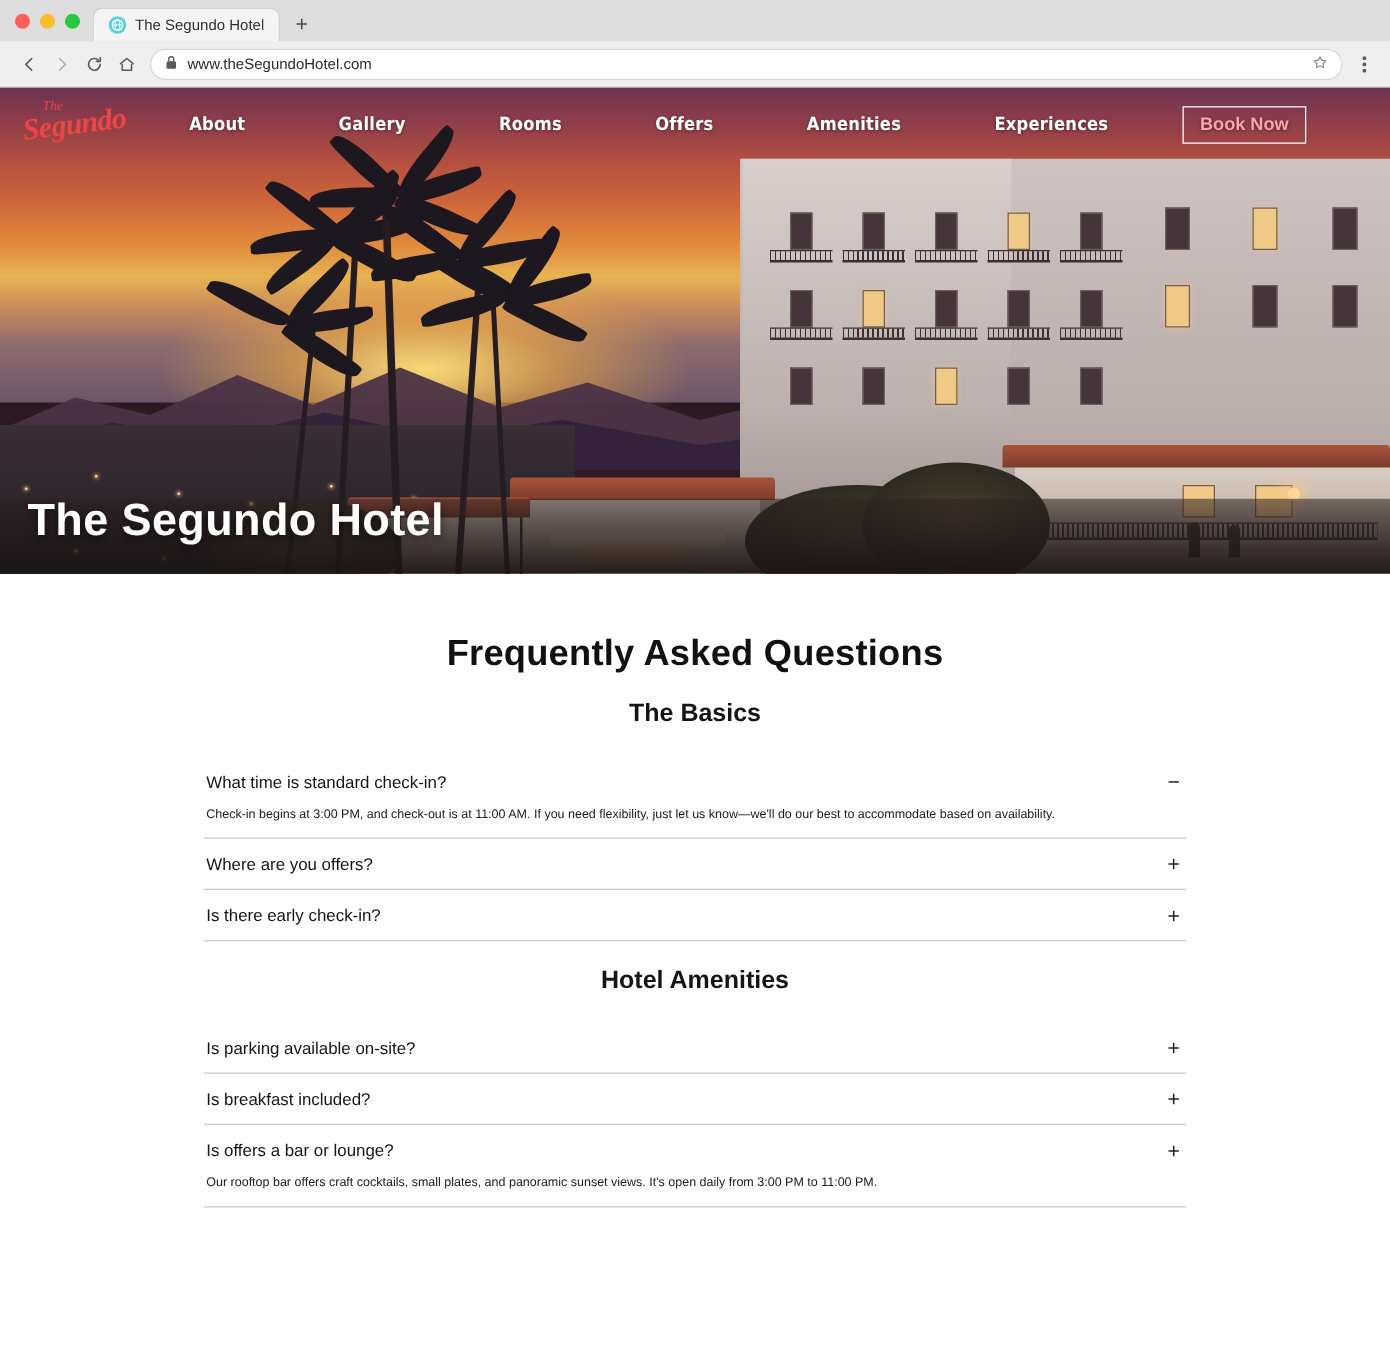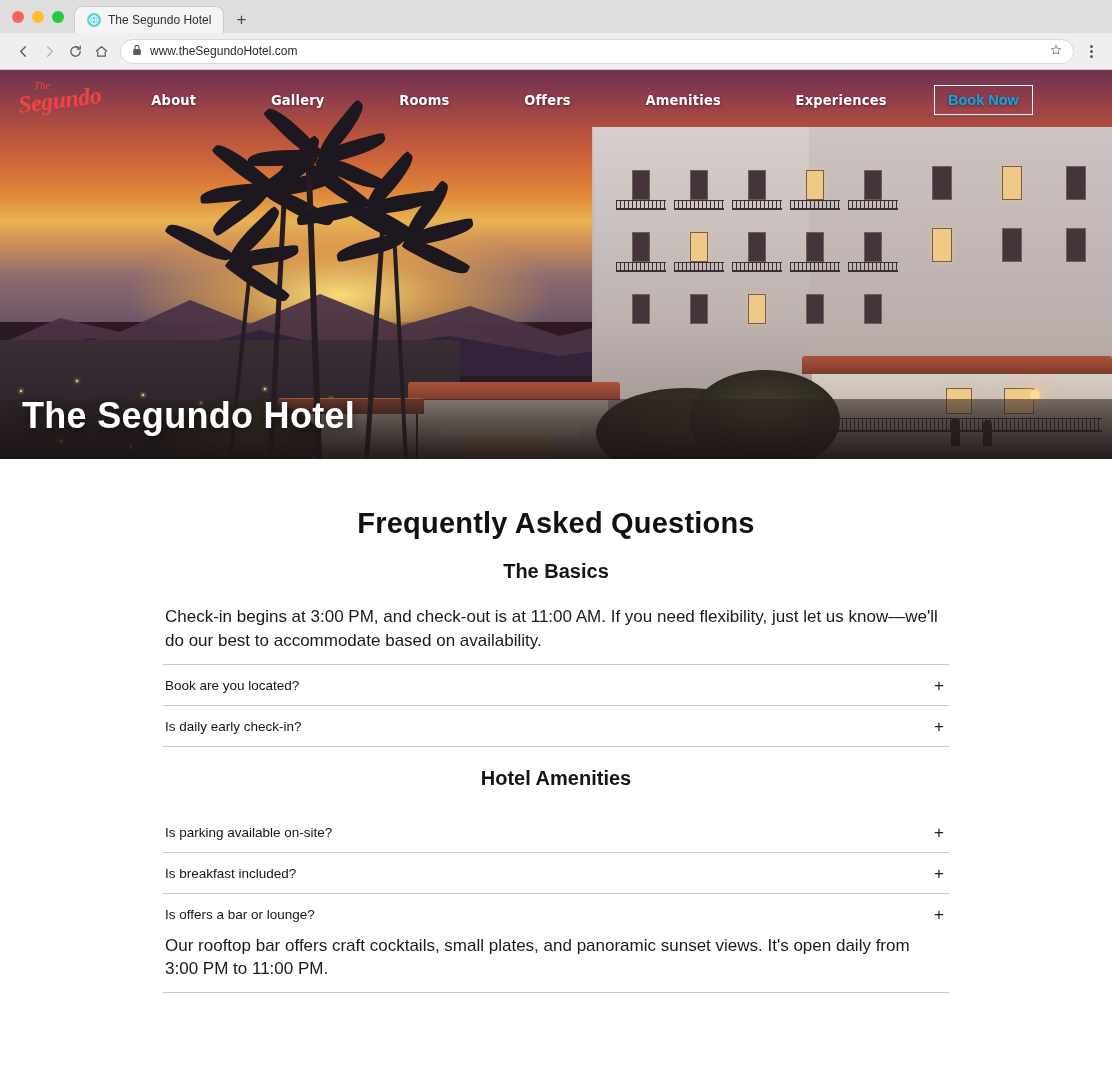--- a/index.html
+++ b/index.html
@@ -226,27 +226,27 @@
   .nav-link {
     color: #fff;
     font-size: 14.5px;
     font-weight: 700;
     letter-spacing: .2px;
     text-shadow: 0 1px 3px rgba(0,0,0,.45);
     font-family: "DejaVu Sans Condensed", "Liberation Sans", sans-serif;
   }
   .book-now {
     border: 1.5px solid #fff;
-    color: #0ea5e9;
+    color: #fca5a5;
     font-size: 14.5px;
     font-weight: 700;
     padding: 6px 13px;
     background: transparent;
     white-space: nowrap;
-    margin-left: 10px;
+    margin-left: 22px;
     text-shadow: 0 1px 3px rgba(0,0,0,.45);
   }
 
   .hero-title {
     position: absolute;
     left: 22px; bottom: 22px;
     color: #fff;
     font-size: 36px;
     font-weight: 700;
     letter-spacing: .3px;
@@ -286,21 +286,21 @@
   }
   .faq-toggle {
     font-size: 17px;
     color: #222;
     line-height: 1;
     width: 16px;
     text-align: center;
     flex: 0 0 auto;
   }
   .faq-a {
-    font-size: 17px;
+    font-size: 10px;
     color: #1a1a1a;
     padding: 0 2px 11px 2px;
     line-height: 1.4;
   }
 </style>
 </head>
 <body>
 
 <div class="browser-chrome">
   <div class="tab-strip">
@@ -522,32 +522,36 @@
 
     <div class="hero-title">The Segundo Hotel</div>
   </div>
 
   <div class="faq-wrap">
     <h1 class="faq-title">Frequently Asked Questions</h1>
 
     <h2 class="section-title">The Basics</h2>
     <div class="faq-list">
       <div class="faq-item">
+        <div class="faq-q">
+          <span class="qtext">What time is standard check-in?</span>
+          <span class="faq-toggle">−</span>
+        </div>
         <div class="faq-a">Check-in begins at 3:00 PM, and check-out is at 11:00 AM. If you need flexibility, just let us know—we'll do our best to accommodate based on availability.</div>
       </div>
       <div class="faq-item collapsed">
         <div class="faq-q">
-          <span class="qtext">Book are you located?</span>
+          <span class="qtext">Where are you offers?</span>
           <span class="faq-toggle">+</span>
         </div>
 
       </div>
       <div class="faq-item collapsed">
         <div class="faq-q">
-          <span class="qtext">Is daily early check-in?</span>
+          <span class="qtext">Is there early check-in?</span>
           <span class="faq-toggle">+</span>
         </div>
 
       </div>
     </div>
 
     <h2 class="section-title" style="">Hotel Amenities</h2>
     <div class="faq-list">
       <div class="faq-item collapsed">
         <div class="faq-q">

